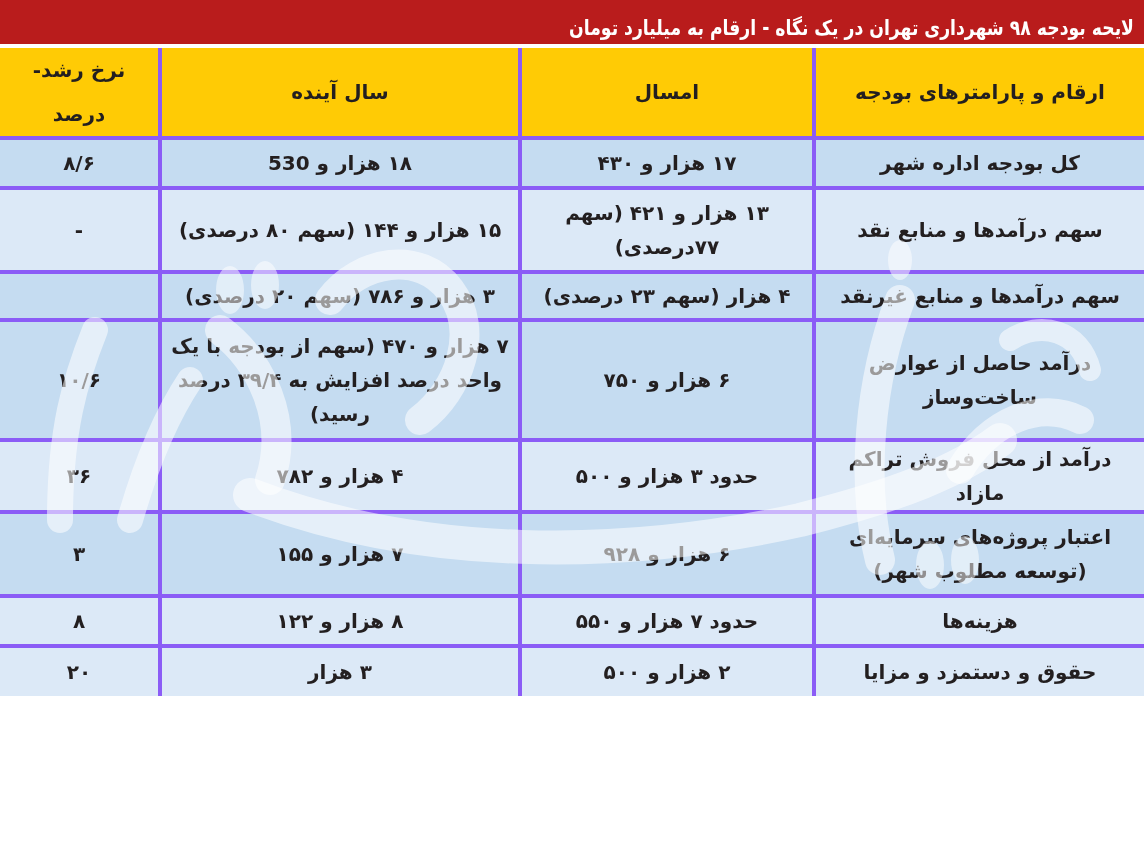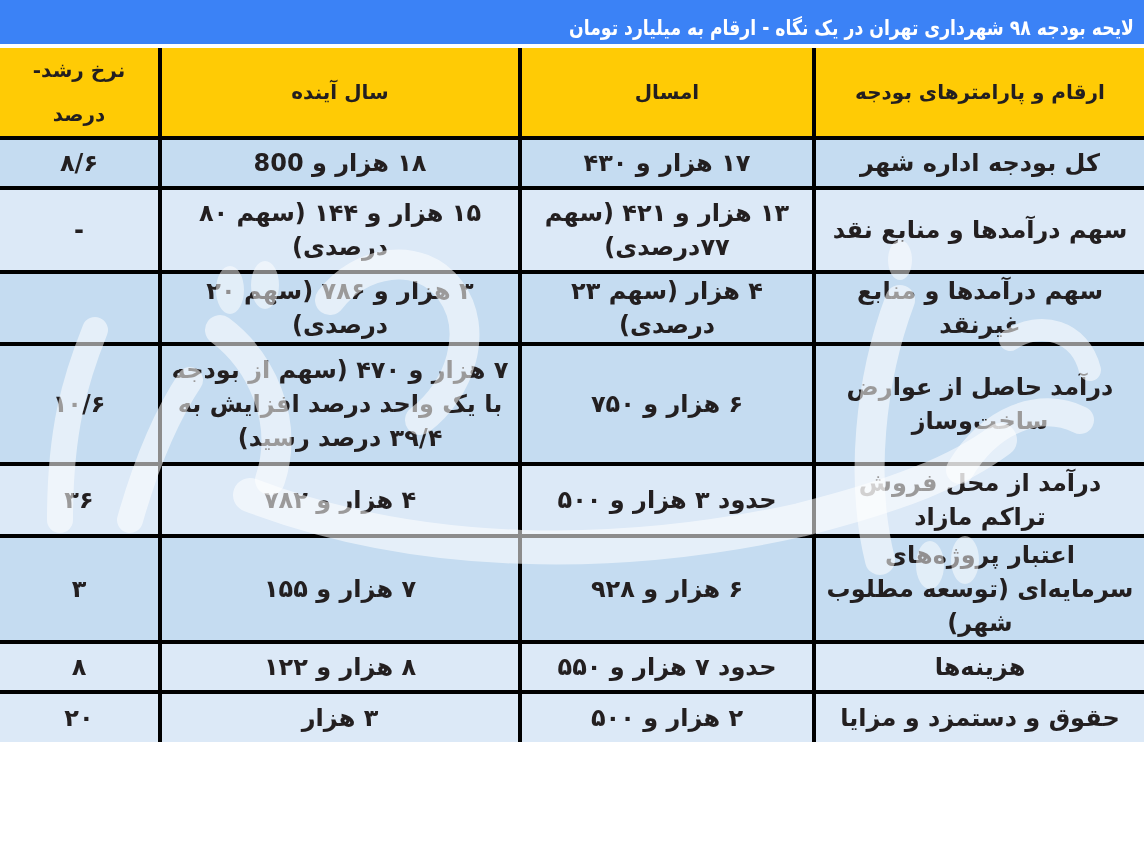--- a/index.html
+++ b/index.html
@@ -19,21 +19,21 @@
       left: 0; top: 0;
       width: 1144px;
       height: 863px;
       background: #ffffff;
     }
     .title-bar {
       position: absolute;
       left: 0; top: 0;
       width: 1144px;
       height: 44px;
-      background: #3b82f6;
+      background: #b91c1c;
       color: #ffffff;
       direction: rtl;
       display: flex;
       align-items: flex-end;
       justify-content: flex-start;
       padding-right: 10px;
       box-sizing: border-box;
       padding-bottom: 4px;
     }
     .title-text {
@@ -51,28 +51,28 @@
       width: 1144px;
       height: 815px;
     }
     table.budget {
       direction: rtl;
       border-collapse: collapse;
       width: 1144px;
       table-layout: fixed;
     }
     table.budget td, table.budget th {
-      border: 4px solid #000000;
+      border: 4px solid #8b5cf6;
       padding: 0 8px;
       text-align: center;
       vertical-align: middle;
       color: #231f20;
       font-family: "DejaVu Sans", sans-serif;
       font-weight: bold;
-      font-size: 24px;
+      font-size: 20px;
       line-height: 34px;
       box-sizing: border-box;
     }
     table.budget tr:first-child th { border-top: none; }
     table.budget th:first-child, table.budget td:first-child { border-right: none; }
     table.budget th:last-child, table.budget td:last-child { border-left: none; }
     table.budget tr:last-child td { border-bottom: none; }
     table.budget th {
       background: #ffcb05;
       height: 82px;
@@ -120,21 +120,21 @@
           <th>ارقام و پارامترهای بودجه</th>
           <th>امسال</th>
           <th>سال آینده</th>
           <th class="growth-h">نرخ رشد- درصد</th>
         </tr>
       </thead>
       <tbody>
         <tr class="row-a" style="height:50px">
           <td>کل بودجه اداره شهر</td>
           <td>۱۷ هزار و ۴۳۰</td>
-          <td>۱۸ هزار و 800</td>
+          <td>۱۸ هزار و 530</td>
           <td>۸/۶</td>
         </tr>
         <tr class="row-b" style="height:84px">
           <td>سهم درآمدها و منابع نقد</td>
           <td>۱۳ هزار و ۴۲۱ (سهم ۷۷درصدی)</td>
           <td>۱۵ هزار و ۱۴۴ (سهم ۸۰ درصدی)</td>
           <td>-</td>
         </tr>
         <tr class="row-a" style="height:48px">
           <td>سهم درآمدها و منابع غیرنقد</td>

